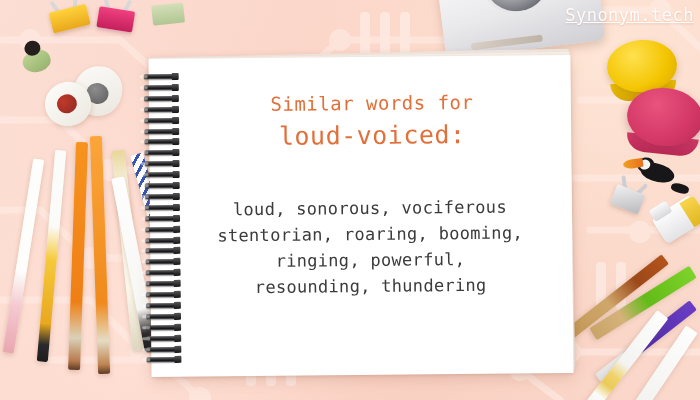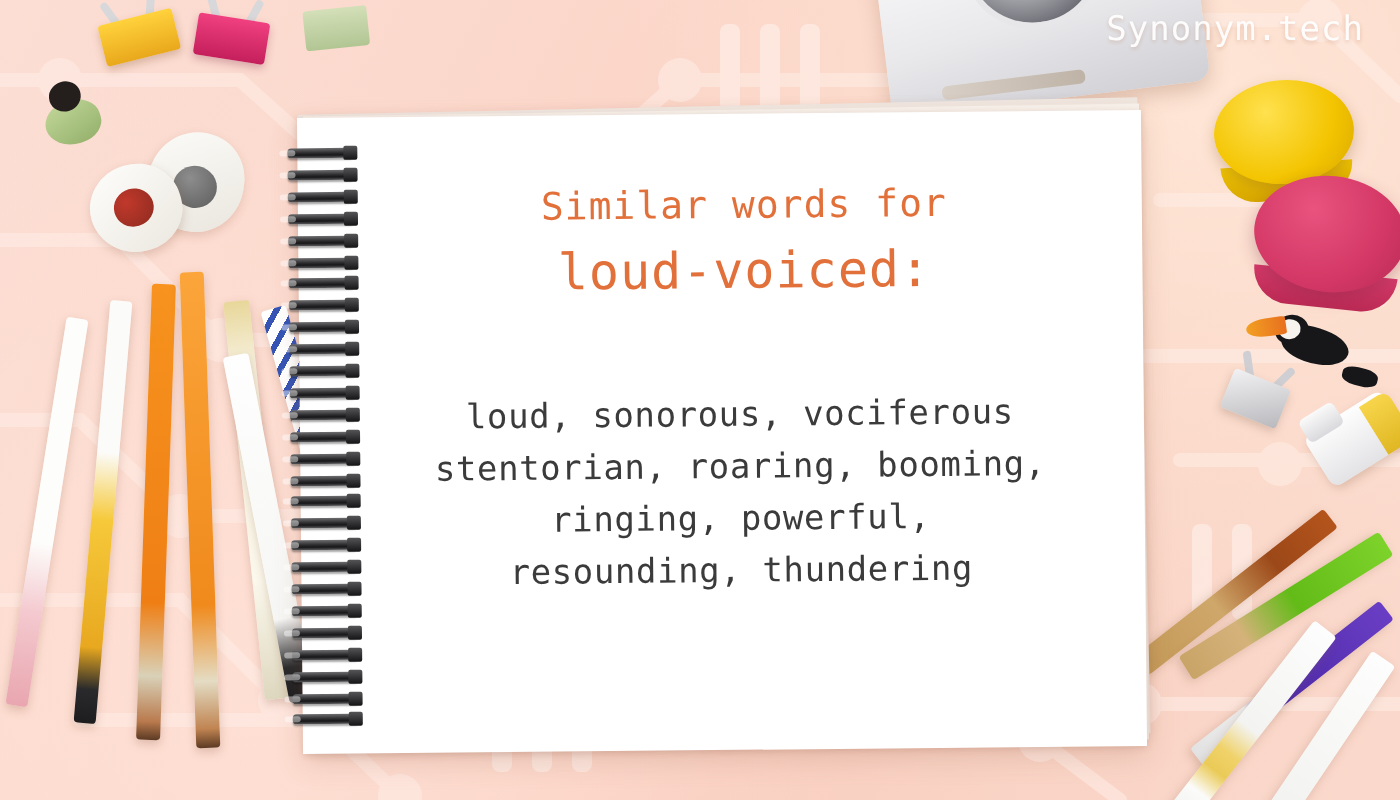--- a/index.html
+++ b/index.html
@@ -72,24 +72,25 @@
   }
   .synonyms{
     margin-top:42px;color:#3b3b3b;font-size:17px;line-height:26px;
     letter-spacing:.3px;
     font-family:"DejaVu Sans Mono","Liberation Mono",monospace;
     padding:0 36px 0 30px;
   }
 
   
   .brand{
-    position:absolute;right:18px;top:5px;color:#ffffff;font-size:17px;
+    position:absolute;right:6px;top:5px;color:#ffffff;font-size:17px;
     letter-spacing:.5px;opacity:.92;
     font-family:"DejaVu Sans Mono","Liberation Mono",monospace;
     text-shadow:0 1px 2px rgba(180,120,95,.35);
+    text-decoration:underline;
   }
 
   
   .prop{position:absolute;}
 
   
   .clip-yellow{left:50px;top:2px;width:40px;height:28px;transform:rotate(-14deg);}
   .clip-yellow .body{position:absolute;left:0;top:6px;width:38px;height:21px;background:linear-gradient(180deg,#ffd23c,#e9a81c);border-radius:2px;box-shadow:0 2px 4px rgba(130,80,40,.3);}
   .clip-yellow .arm{position:absolute;background:#d8d8da;border-radius:2px;}
 

